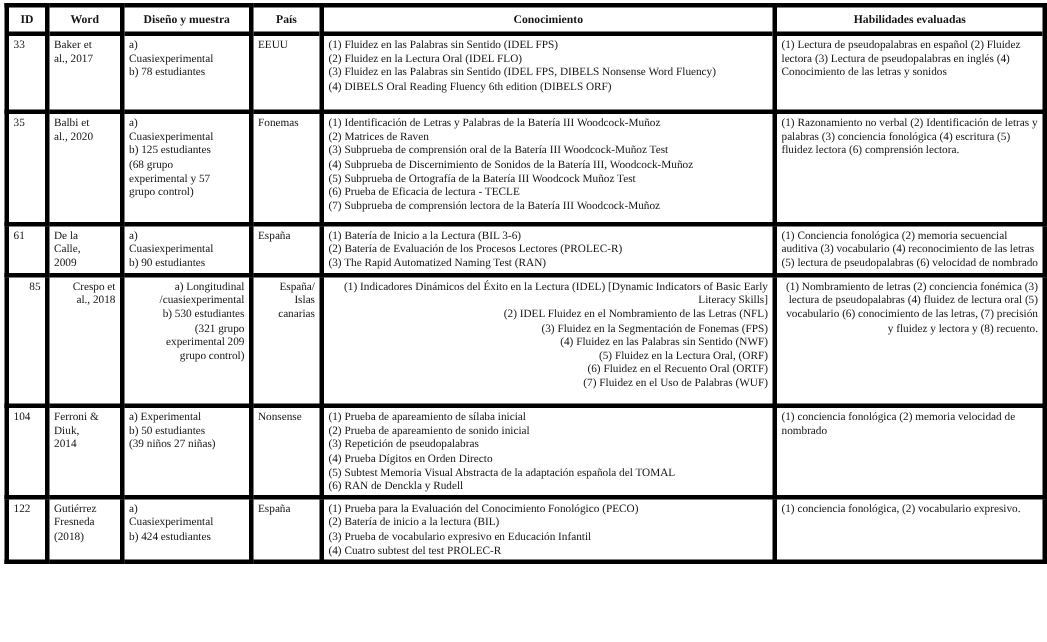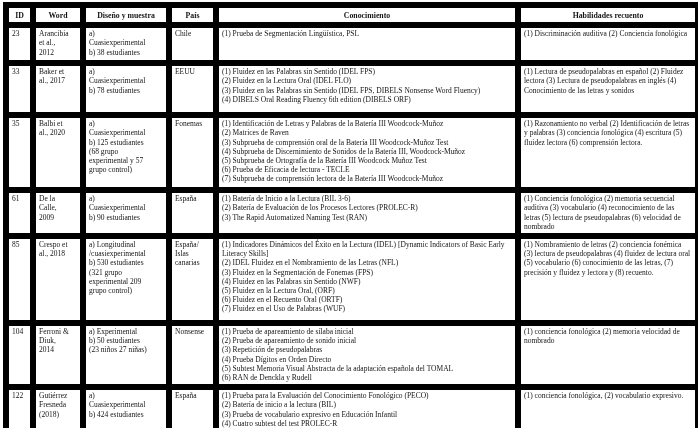--- a/index.html
+++ b/index.html
@@ -15,21 +15,21 @@
     overflow: hidden;
   }
   table.review-table {
     border-collapse: collapse;
     table-layout: fixed;
     width: 692px;
     margin: 2px 0 0 3px;
     border: 1.5px solid #000;
   }
   .review-table th, .review-table td {
-    border: 6px solid #000000;
+    border: 3px solid #000000;
     vertical-align: top;
     padding: 1px 3px 2px 3px;
     font-size: 7.5px;
     line-height: 9.2px;
     white-space: pre-line;
     overflow: hidden;
     word-wrap: break-word;
   }
   .review-table th {
     font-weight: bold;
@@ -37,21 +37,21 @@
     white-space: normal;
     padding-top: 3px;
     border-bottom: 1.5px solid #000;
     font-size: 7.8px;
   }
   tr.rh  { height: 19px; }
   tr.r1  { height: 38px; }
   tr.r2  { height: 52px; }
   tr.r3  { height: 75px; }
   tr.r4  { height: 34px; }
-  tr.r5  { height: 87px; }
+  tr.r5  { height: 87px; text-align: right; }
   tr.r6  { height: 55px; }
   tr.r7  { height: 42px; }
 </style>
 </head>
 <body>
 
 <table class="review-table">
   <colgroup>
     <col style="width:27px">
     <col style="width:50px">
@@ -60,36 +60,24 @@
     <col style="width:302px">
     <col style="width:180px">
   </colgroup>
   <thead>
     <tr class="rh">
       <th>ID</th>
       <th>Word</th>
       <th>Diseño y muestra</th>
       <th>País</th>
       <th>Conocimiento</th>
-      <th>Habilidades recuento</th>
+      <th>Habilidades evaluadas</th>
     </tr>
   </thead>
   <tbody>
-    <tr class="r1">
-      <td>23</td>
-      <td>Arancibia
-et al.,
-2012</td>
-      <td>a)
-Cuasiexperimental
-b) 38 estudiantes</td>
-      <td>Chile</td>
-      <td>(1) Prueba de Segmentación Lingüística, PSL</td>
-      <td>(1) Discriminación auditiva (2) Conciencia fonológica</td>
-    </tr>
     <tr class="r2">
       <td>33</td>
       <td>Baker et
 al., 2017</td>
       <td>a)
 Cuasiexperimental
 b) 78 estudiantes</td>
       <td>EEUU</td>
       <td>(1) Fluidez en las Palabras sin Sentido (IDEL FPS)
 (2) Fluidez en la Lectura Oral (IDEL FLO)
@@ -153,21 +141,21 @@
 (7) Fluidez en el Uso de Palabras (WUF)</td>
       <td>(1) Nombramiento de letras (2) conciencia fonémica (3) lectura de pseudopalabras (4) fluidez de lectura oral (5) vocabulario (6) conocimiento de las letras, (7) precisión y fluidez y lectora y (8) recuento.</td>
     </tr>
     <tr class="r6">
       <td>104</td>
       <td>Ferroni &amp;
 Diuk,
 2014</td>
       <td>a) Experimental
 b) 50 estudiantes
-(23 niños 27 niñas)</td>
+(39 niños 27 niñas)</td>
       <td>Nonsense</td>
       <td>(1) Prueba de apareamiento de sílaba inicial
 (2) Prueba de apareamiento de sonido inicial
 (3) Repetición de pseudopalabras
 (4) Prueba Dígitos en Orden Directo
 (5) Subtest Memoria Visual Abstracta de la adaptación española del TOMAL
 (6) RAN de Denckla y Rudell</td>
       <td>(1) conciencia fonológica (2) memoria velocidad de nombrado</td>
     </tr>
     <tr class="r7">

